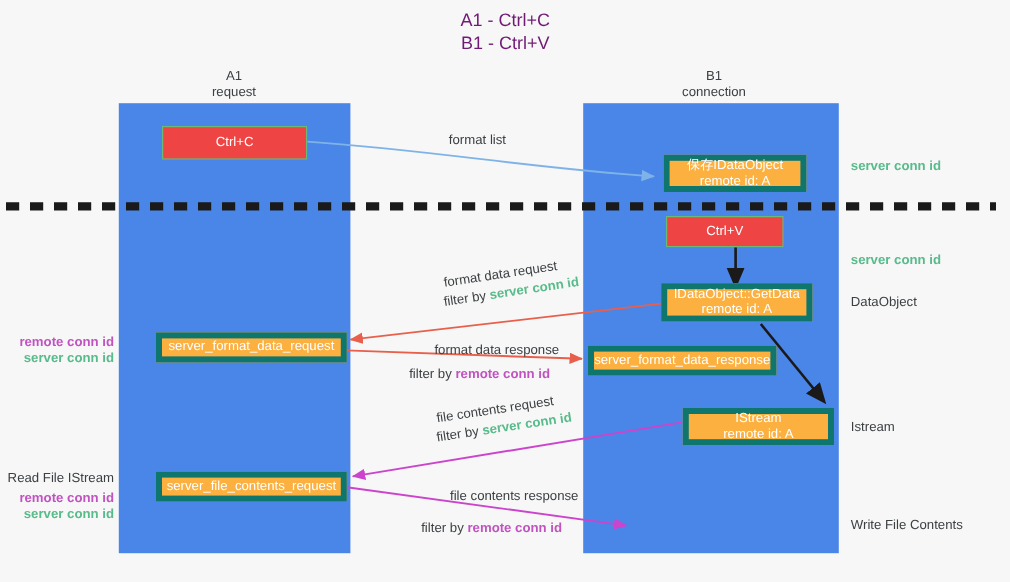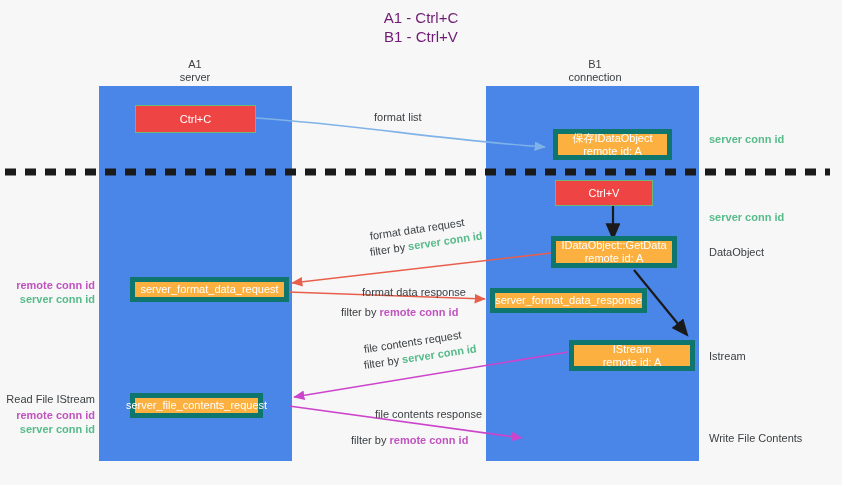--- a/index.html
+++ b/index.html
@@ -49,21 +49,21 @@
 </style>
 </head>
 <body>
 
 <div id="stage">
 
   <div class="title">A1 - Ctrl+C
 B1 - Ctrl+V</div>
 
   <div class="lane-head" style="left:115px;top:58px;">A1
-server</div>
+request</div>
   <div class="lane-head" style="left:515px;top:58px;">B1
 connection</div>
 
   <div class="lane" style="left:99px;top:86px;width:193px;height:375px;"></div>
   <div class="lane" style="left:486px;top:86px;width:213px;height:375px;"></div>
 
   <svg class="svg-layer" viewBox="0 0 842 485">
     <defs>
       <marker id="ah-blue" markerWidth="8" markerHeight="8" refX="6.5" refY="3" orient="auto">
         <path d="M0,0 L7,3 L0,6 z" fill="#7fb3e8"></path>
@@ -99,21 +99,21 @@
   <div class="node green" style="left:135px;top:105px;width:121px;height:28px;">Ctrl+C</div>
   <div class="node orange" style="left:553px;top:129px;width:119px;height:31px;">保存IDataObject
 remote id: A</div>
   <div class="node green" style="left:555px;top:180px;width:98px;height:26px;text-align:right;">Ctrl+V</div>
   <div class="node orange" style="left:551px;top:236px;width:126px;height:32px;">IDataObject::GetData
 remote id: A</div>
   <div class="node orange" style="left:130px;top:277px;width:159px;height:25px;text-align:right;">server_format_data_request</div>
   <div class="node orange" style="left:490px;top:288px;width:157px;height:25px;text-align:right;">server_format_data_response</div>
   <div class="node orange" style="left:569px;top:340px;width:126px;height:31px;">IStream
 remote id: A</div>
-  <div class="node orange" style="left:130px;top:393px;width:133px;height:25px;">server_file_contents_request</div>
+  <div class="node orange" style="left:130px;top:393px;width:159px;height:25px;">server_file_contents_request</div>
 
   <div class="lab" style="left:374px;top:110px;">format list</div>
 
   <div class="lab rot-neg" style="left:370px;top:229px;">format data request</div>
   <div class="lab rot-neg" style="left:370px;top:245px;"><span>filter by </span><span class="green-t">server conn id</span></div>
 
   <div class="lab" style="left:362px;top:285px;">format data response</div>
   <div class="lab" style="left:341px;top:305px;"><span>filter by </span><span class="purple-t">remote conn id</span></div>
 
   <div class="lab rot-neg" style="left:364px;top:342px;">file contents request</div>

